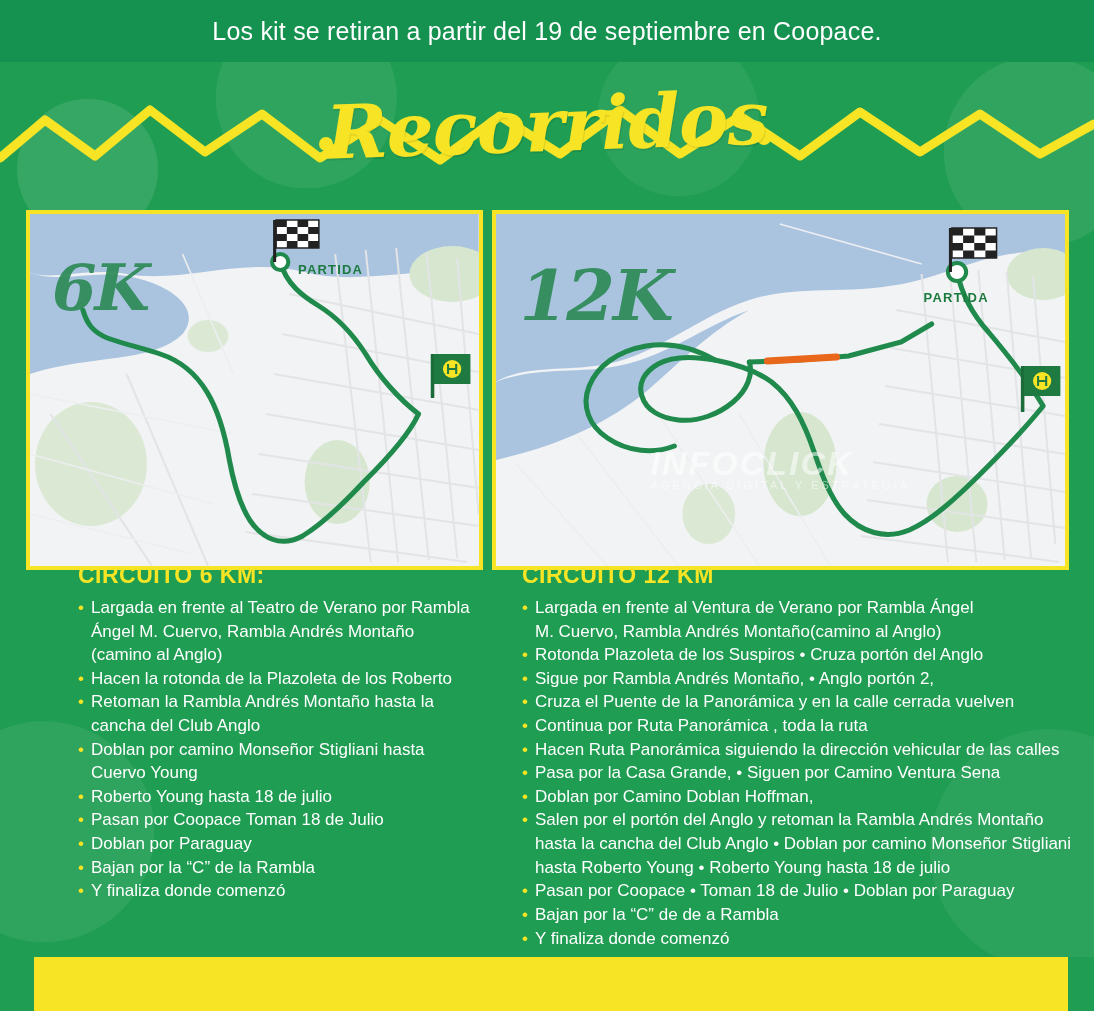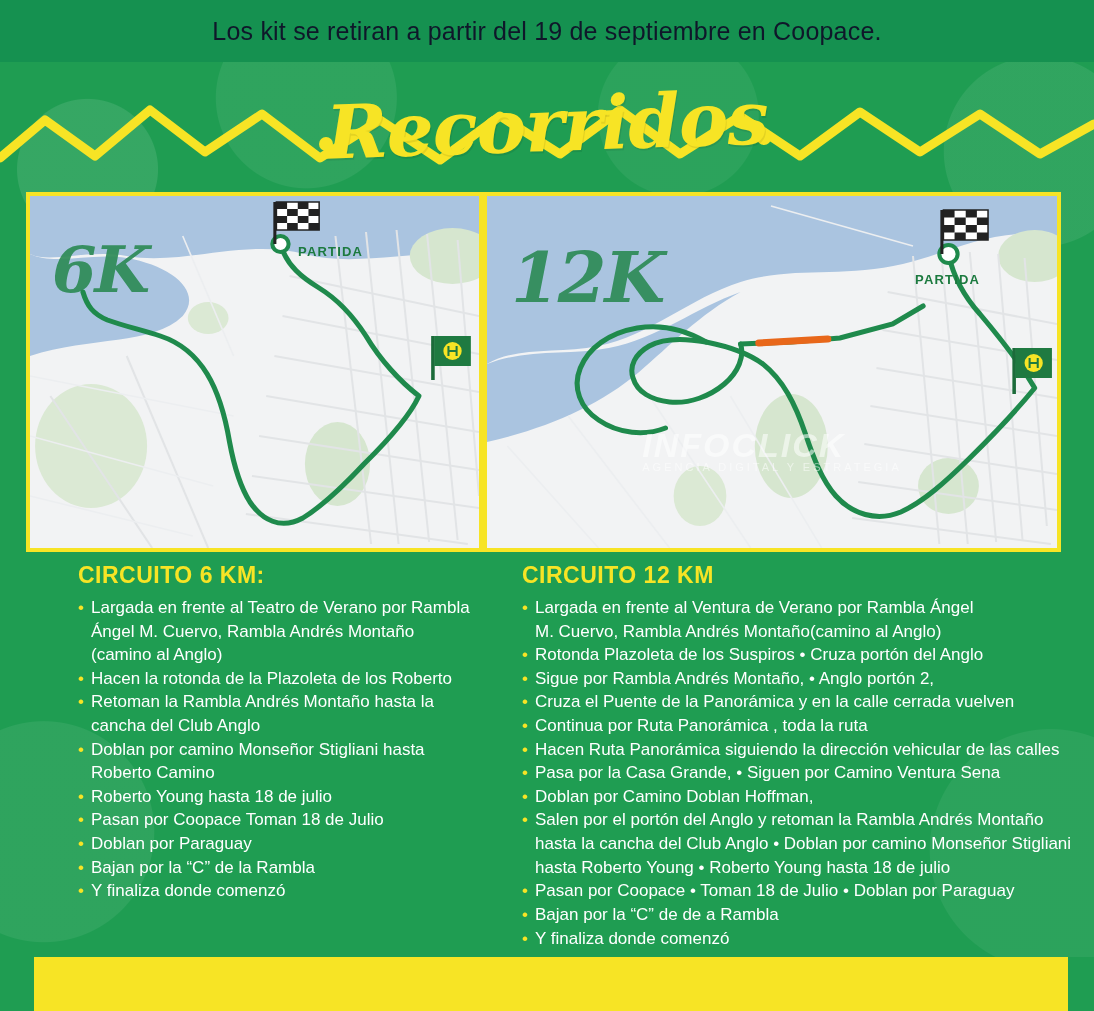--- a/index.html
+++ b/index.html
@@ -20,21 +20,21 @@
     position: absolute;
     left: 0; top: 0;
     width: 1094px;
     height: 62px;
     background: #159150;
     display: flex;
     align-items: center;
     justify-content: center;
   }
   .top-banner-text {
-    color: #0f172a;
+    color: #ffffff;
     font-size: 25px;
     font-weight: 400;
     letter-spacing: .2px;
     text-align: center;
   }
 
   
   .board {
     position: absolute;
     left: 0; top: 62px;
@@ -81,24 +81,25 @@
     font-weight: bold;
     font-size: 74px;
     letter-spacing: -1px;
     transform: rotate(-2deg);
     text-shadow: 1px 2px 0 rgba(0,0,0,.08);
   }
 
   
   .maps-row {
     position: absolute;
-    left: 26px; top: 130px;
+    left: 26px; top: 148px;
     width: 1043px;
     height: 360px;
     display: flex;
+    gap: 9px;
   }
   .map-card {
     position: relative;
     border: 4px solid #f7e425;
     background: #eef0f2;
     overflow: hidden;
   }
   .map-6k { width: 449px; }
   .map-12k { width: 570px; }
 
@@ -387,21 +388,21 @@
     <div class="col col-6">
       <h2 class="col-heading">CIRCUITO 6 KM:</h2>
       <ul id="list-6k">
           <li>Largada en frente al Teatro de Verano por Rambla</li>
           <li class="nobullet">Ángel M. Cuervo, Rambla Andrés Montaño</li>
           <li class="nobullet">(camino al Anglo)</li>
           <li>Hacen la rotonda de la Plazoleta de los Roberto</li>
           <li>Retoman la Rambla Andrés Montaño hasta la</li>
           <li class="nobullet">cancha del Club Anglo</li>
           <li>Doblan por camino Monseñor Stigliani hasta</li>
-          <li class="nobullet">Roberto Camino</li>
+          <li class="nobullet">Cuervo Young</li>
           <li>Roberto Young hasta 18 de julio</li>
           <li>Pasan por Coopace  Toman 18 de Julio</li>
           <li>Doblan por Paraguay</li>
           <li>Bajan por la “C” de la Rambla</li>
           <li>Y finaliza donde comenzó</li>
         </ul>
     </div>
 
     <div class="col col-12">
       <h2 class="col-heading">CIRCUITO 12 KM</h2>

